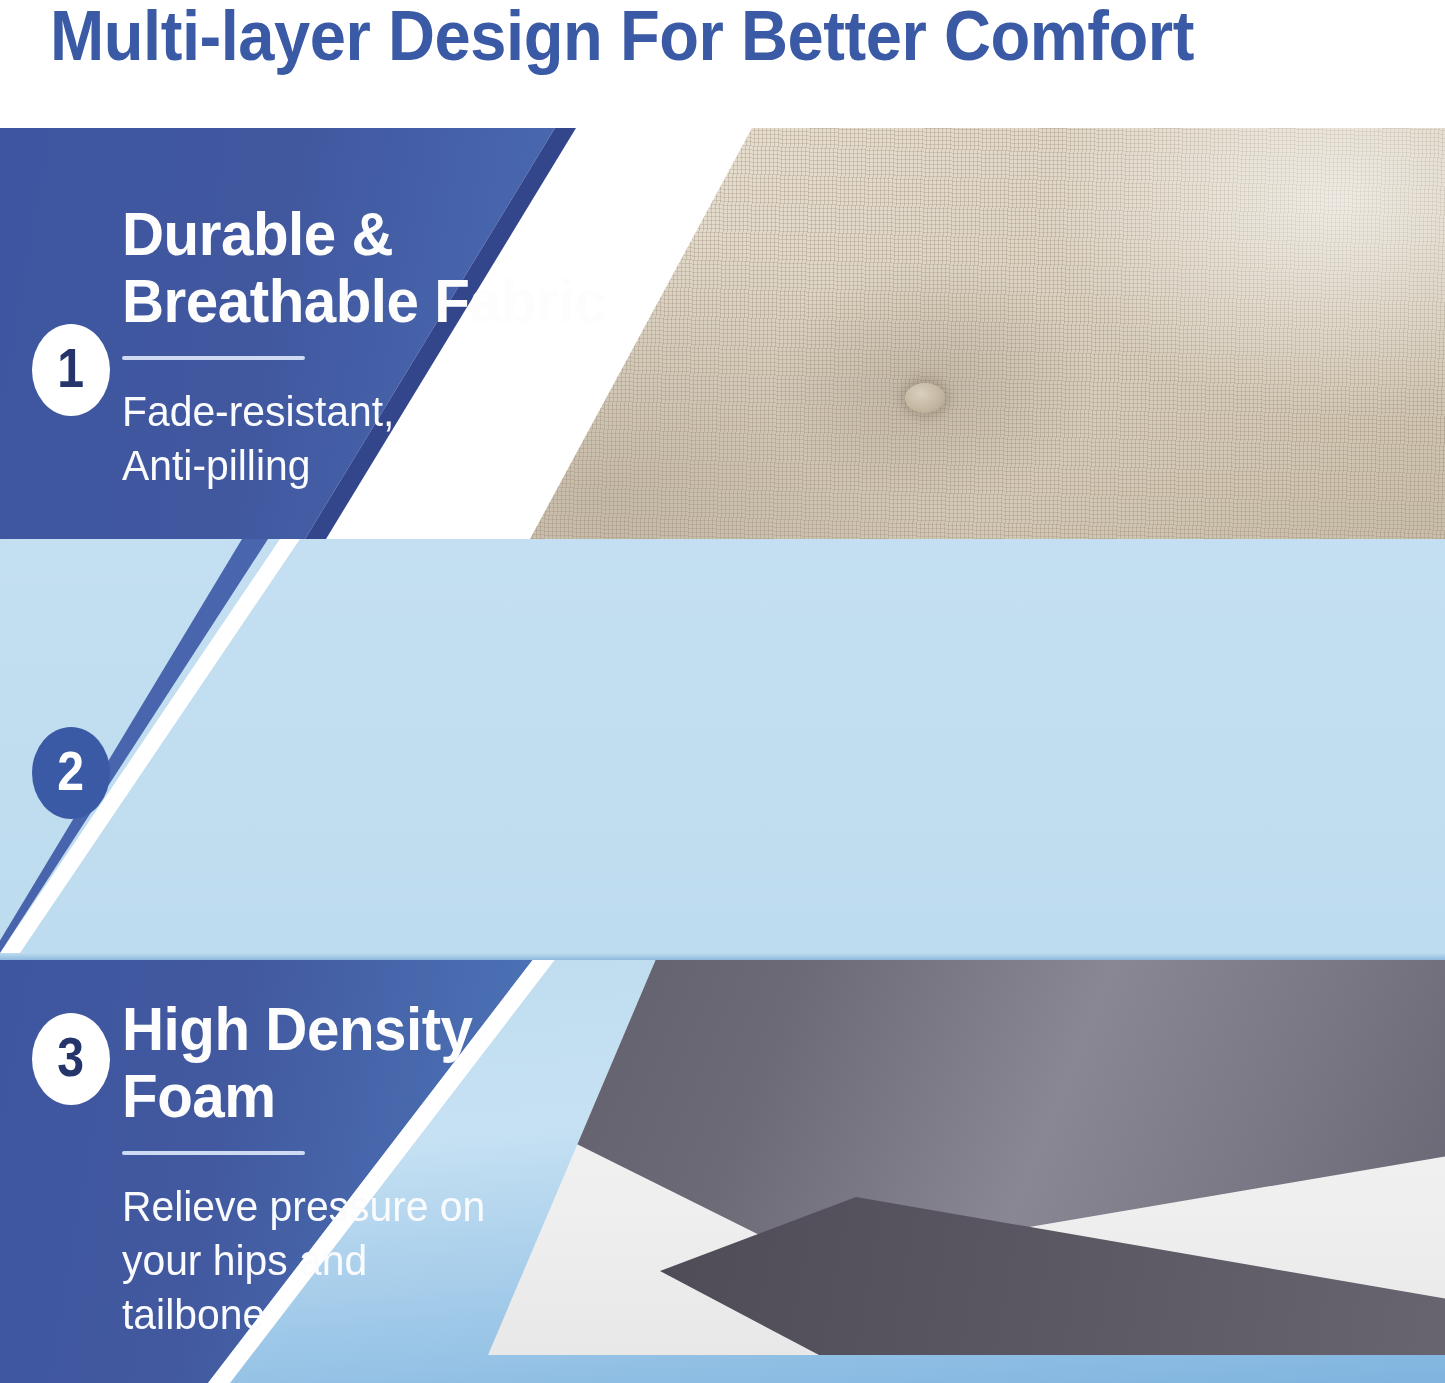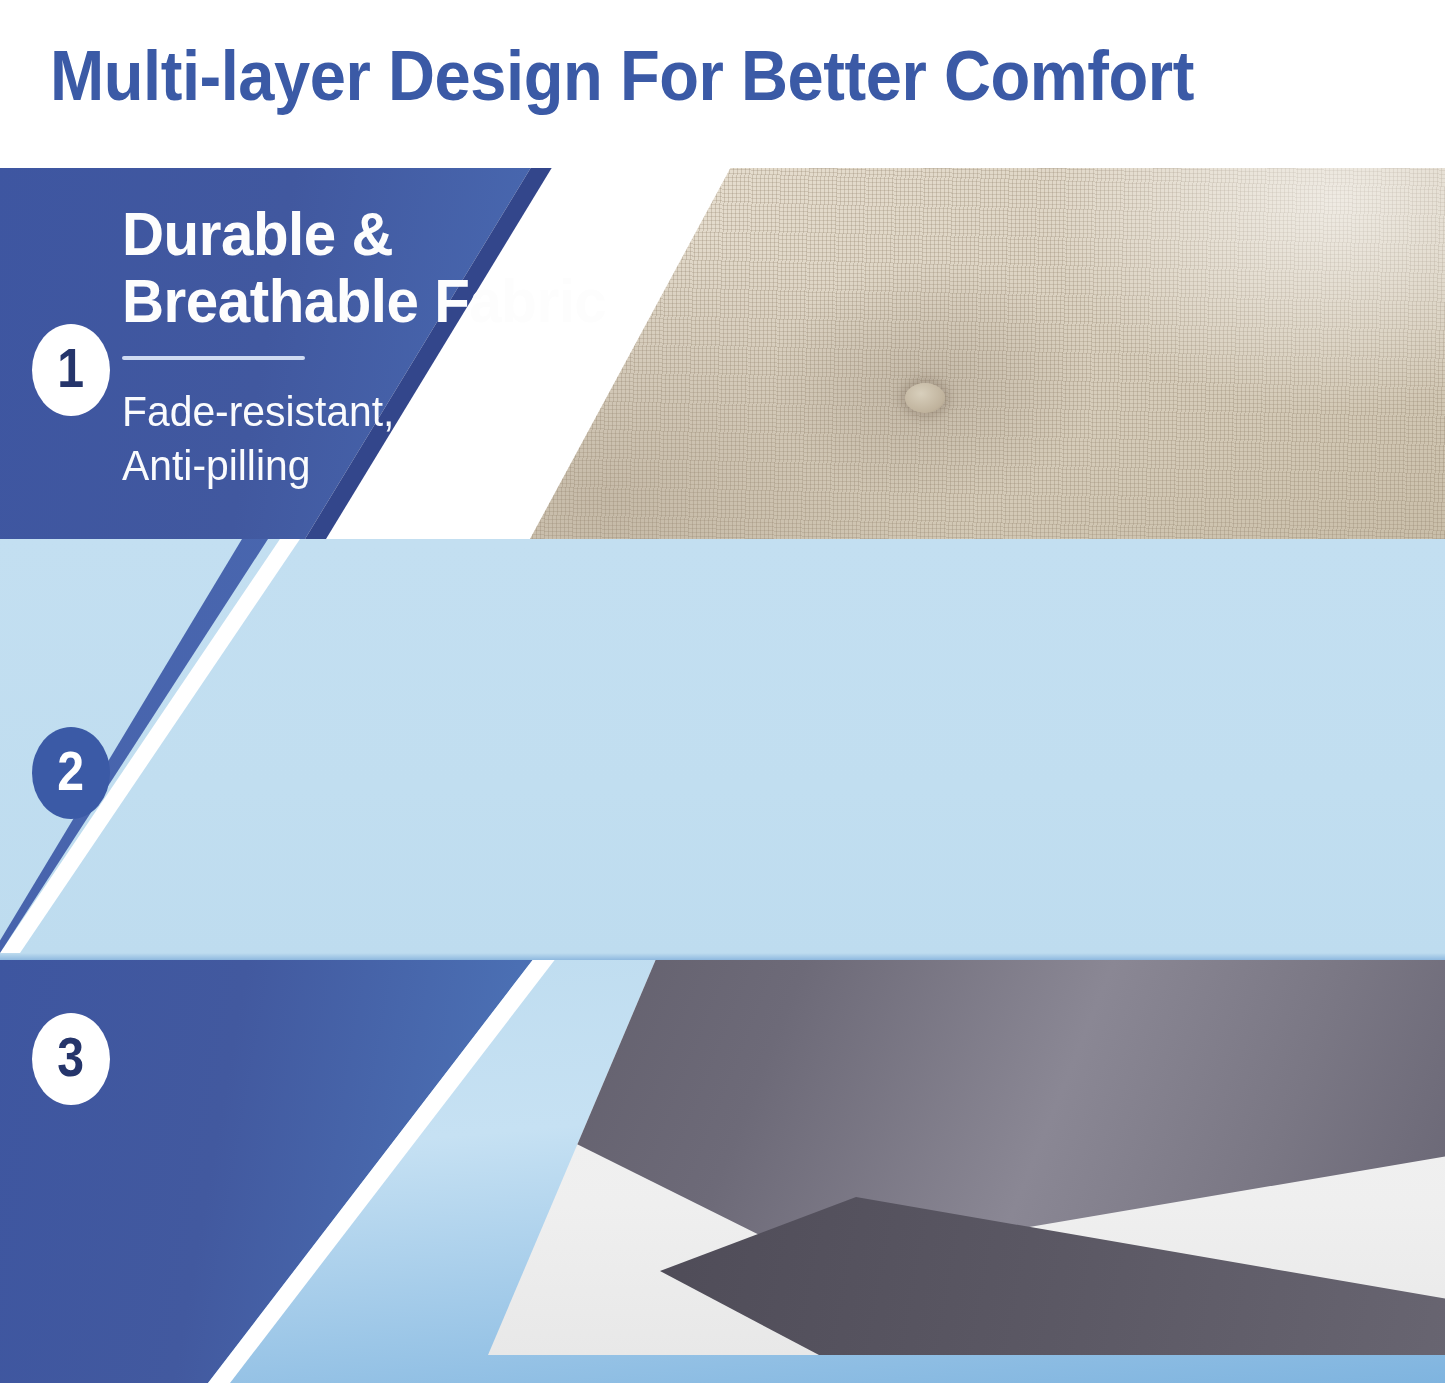--- a/index.html
+++ b/index.html
@@ -13,21 +13,21 @@
   #infographic{
     position:absolute; inset:0;
     width:1445px; height:1383px;
     background:#ffffff;
     overflow:hidden;
   }
 
   
   .title-bar{
     position:absolute; left:0; top:0; width:1445px; height:128px;
-    background:#ffffff; z-index:40;margin-top:40px;
+    background:#ffffff; z-index:40;
   }
   .title-text{
     position:absolute; left:50px; top:-2px;
     width:1360px; height:78px;
     color:#3B5AA6;
     font-weight:bold;
     font-size:70px;
     line-height:76px;
     letter-spacing:-0.5px;
     transform:scaleX(0.93);
@@ -253,15 +253,23 @@
       <div class="s3-foamside"></div>
     </div>
     <div class="wedge s3-wedge"></div>
     <div class="s3-stripe"></div>
     <div class="s3-hairline"></div>
 
     <div class="badge light" style="left:32px; top:60px;">
       <span>3</span>
     </div>
 
+    <div class="txt s3-txt">
+      <div class="heading on-blue">High Density
+Foam</div>
+      <div class="rule on-blue"></div>
+      <div class="sub on-blue">Relieve pressure on
+your hips and
+tailbone</div>
+    </div>
   </div>
 
 </div>
 
 </body></html>

